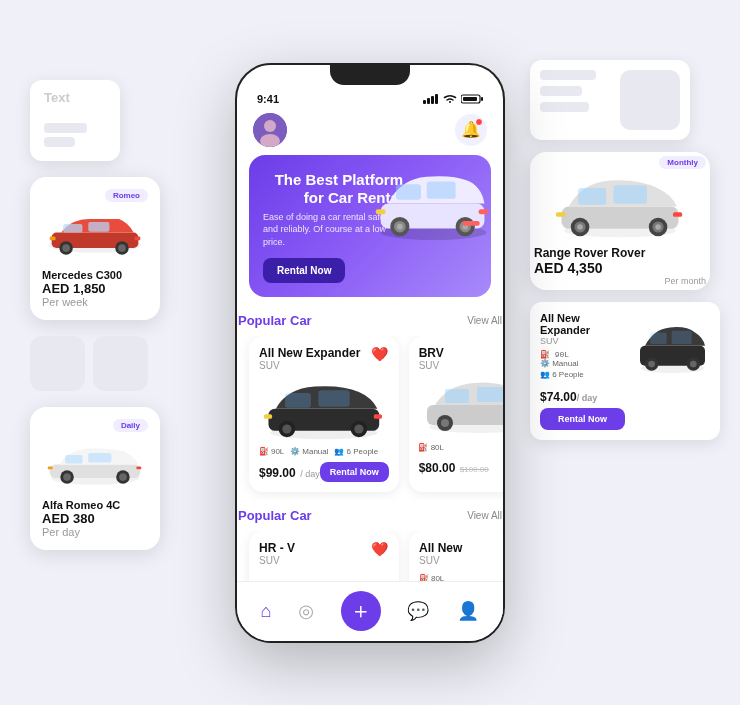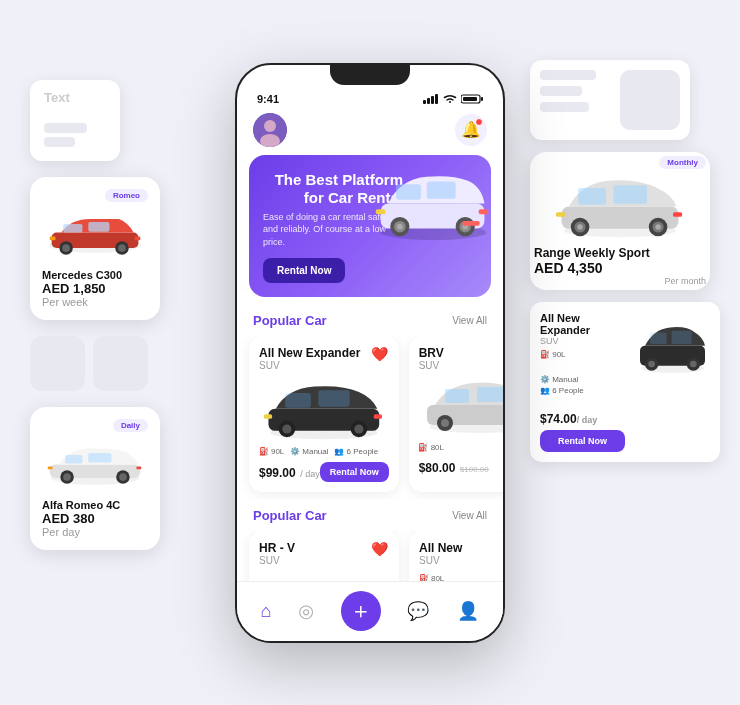--- a/index.html
+++ b/index.html
@@ -116,21 +116,21 @@
       font-weight: 700;
       cursor: pointer;
     }
     
 
     
     .section-header {
       display: flex;
       justify-content: space-between;
       align-items: center;
-      padding: 4px 16px 8px;
+      padding: 4px 1px 8px;
     }
     .section-title {
       color: #6c3de8;
       font-size: 13px;
       font-weight: 700;
     }
     .view-all {
       color: #888;
       font-size: 10px;
     }
@@ -649,33 +649,33 @@
         <circle cx="32" cy="56" r="10" fill="#444"></circle>
         <circle cx="32" cy="56" r="6" fill="#777"></circle>
         <circle cx="32" cy="56" r="3" fill="#aaa"></circle>
         <circle cx="116" cy="56" r="10" fill="#444"></circle>
         <circle cx="116" cy="56" r="6" fill="#777"></circle>
         <circle cx="116" cy="56" r="3" fill="#aaa"></circle>
         <rect x="6" y="40" width="10" height="5" rx="2" fill="#f0d040"></rect>
         <rect x="132" y="40" width="10" height="5" rx="2" fill="#ff4444"></rect>
       </svg>
     </div>
-    <div style="font-size:12px;font-weight:700;color:#111;">Range Weekly Sport</div>
+    <div style="font-size:12px;font-weight:700;color:#111;">Range Rover Rover</div>
     <div style="font-size:14px;font-weight:800;color:#111;">AED 4,350</div>
     <div style="font-size:9px;color:#999;text-align:right;">Per month</div>
   </div>
 
   <div class="right-mini">
     <div style="display:flex;gap:10px;">
       <div style="flex:1;">
         <div style="font-size:11px;font-weight:700;color:#111;">All New Expander</div>
         <div style="font-size:9px;color:#999;margin-bottom:4px;">SUV</div>
-        <div style="font-size:8px;color:#666;margin-bottom:16px;">⛽ <span>90L</span></div>
+        <div style="font-size:8px;color:#666;margin-bottom:0;font-family:Liberation Mono, monospace;">⛽ <span>90L</span></div>
         <div style="font-size:8px;color:#666;margin-bottom:2px;">⚙️ <span>Manual</span></div>
-        <div style="font-size:8px;color:#666;margin-bottom:17px;">👥 <span>6 People</span></div>
+        <div style="font-size:8px;color:#666;margin-bottom:11px;">👥 <span>6 People</span></div>
         <div style="font-size:12px;font-weight:800;color:#111;margin-bottom:4px;">
           <span>$74.00</span><span style="font-size:9px;color:#999;">/ day</span>
         </div>
         <button class="rent-btn" style="width:100%;padding:6px 0;">Rental Now</button>
       </div>
       <div style="width:75px;height:75px;display:flex;align-items:center;justify-content:center;">
         <svg viewBox="0 0 90 65" style="width:100%;height:100%;">
           <ellipse cx="45" cy="55" rx="38" ry="6" fill="#ddd" opacity="0.4"></ellipse>
           <rect x="6" y="28" width="78" height="24" rx="6" fill="#2c2c2c"></rect>
           <path d="M12,28 Q22,8 42,6 Q62,4 72,12 Q82,18 84,28 Z" fill="#3a3a3a"></path>

